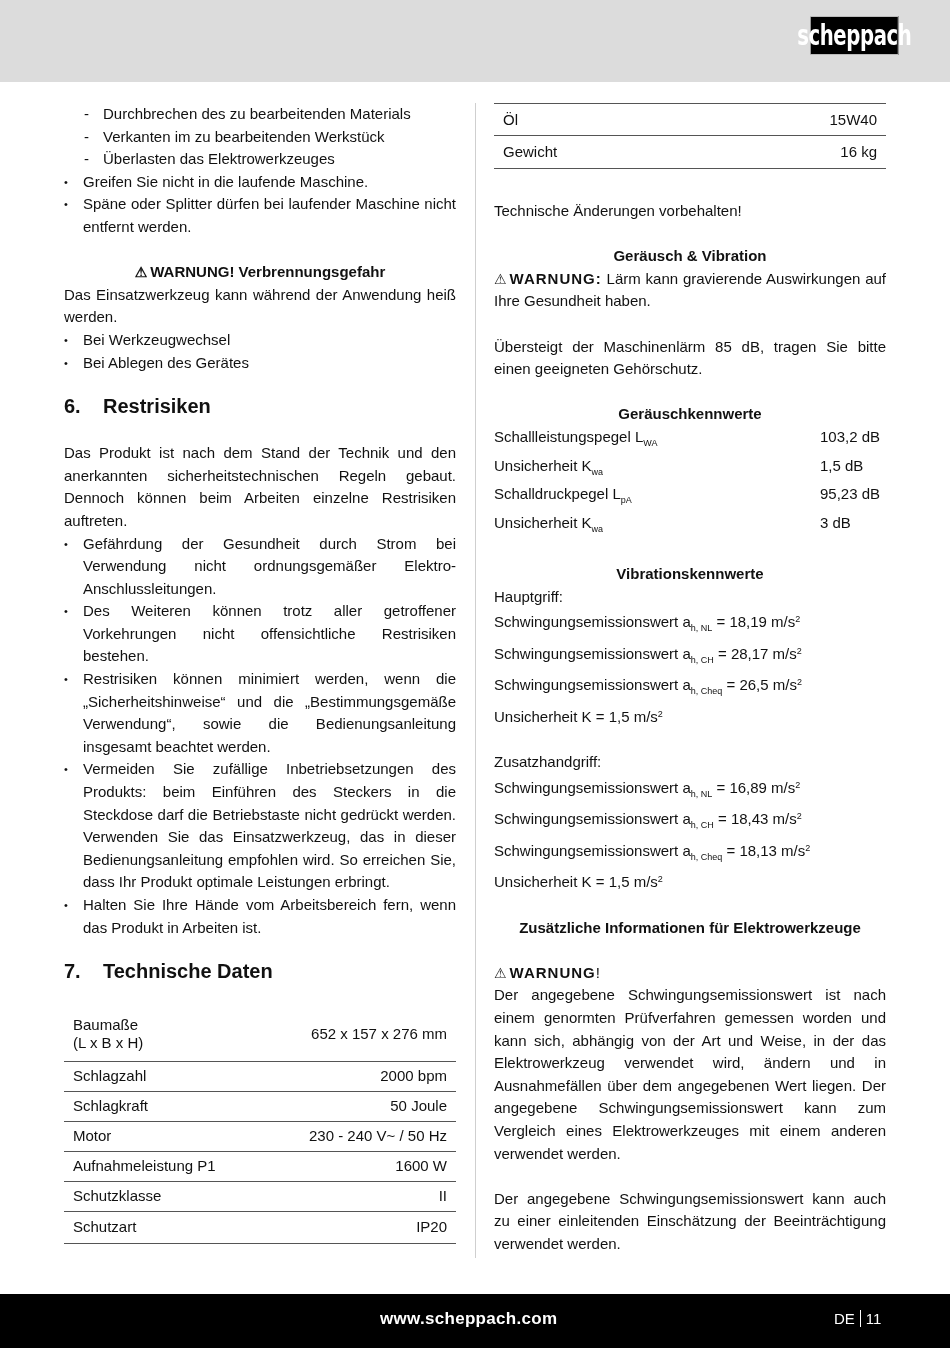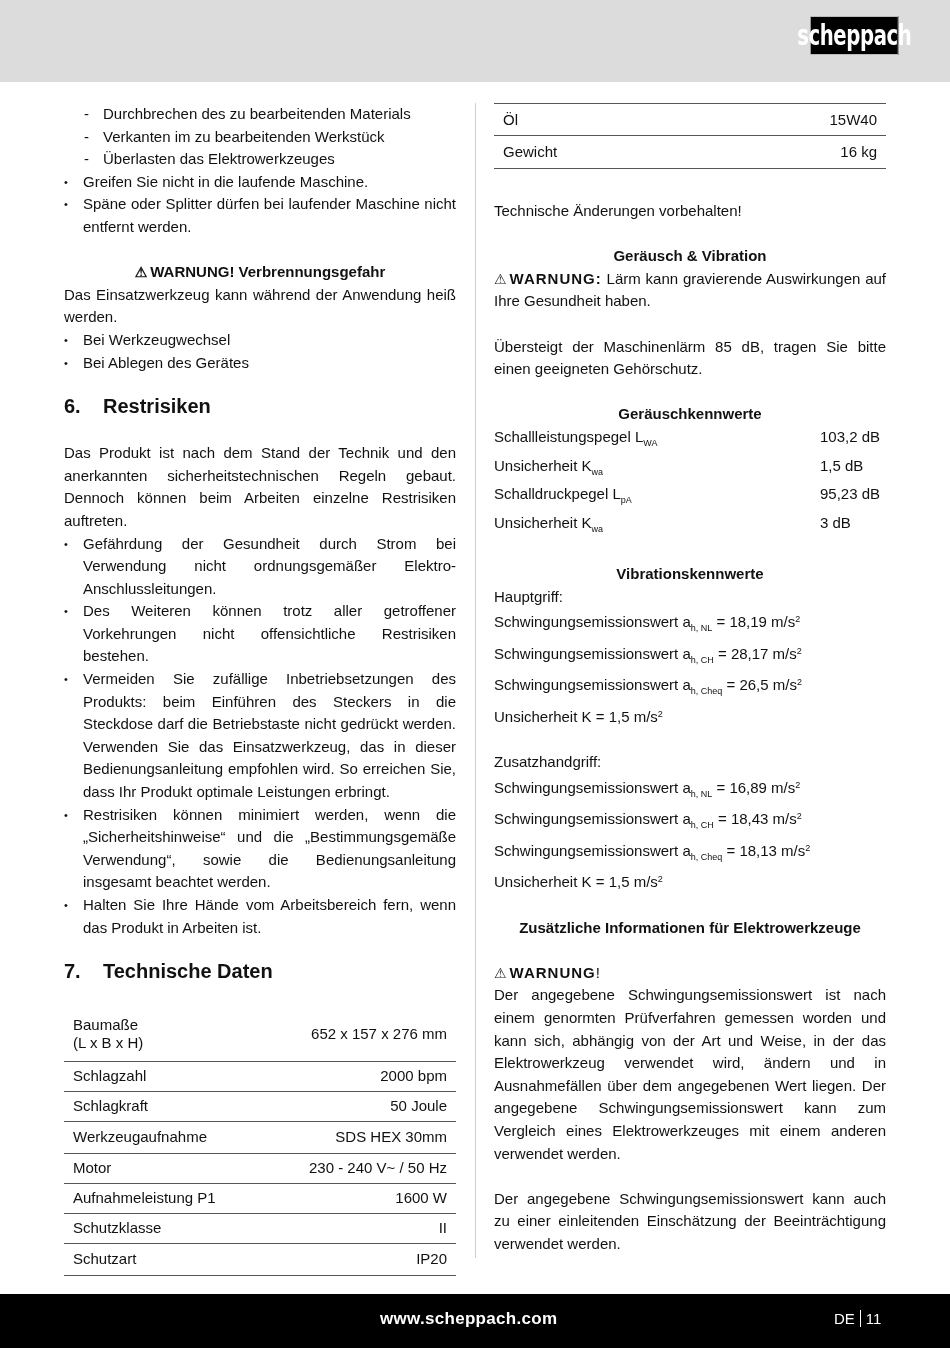--- a/index.html
+++ b/index.html
@@ -76,22 +76,22 @@
 
   <div style="height:20px"></div>
   <div class="h2">
     <span class="num">6.</span>
       <span>Restrisiken</span>
   </div>
   <div style="height:24px"></div>
   <div class="p">Das Produkt ist nach dem Stand der Technik und den anerkannten sicherheitstechnischen Regeln gebaut. Dennoch können beim Arbeiten einzelne Restrisiken auftreten.</div>
   <div class="bullet-item">Gefährdung der Gesundheit durch Strom bei Verwendung nicht ordnungsgemäßer Elektro-Anschlussleitungen.</div>
   <div class="bullet-item">Des Weiteren können trotz aller getroffener Vorkehrungen nicht offensichtliche Restrisiken bestehen.</div>
+  <div class="bullet-item">Restrisiken können minimiert werden, wenn die „Sicherheitshinweise“ und die „Bestimmungsgemäße Verwendung“, sowie die Bedienungsanleitung insgesamt beachtet werden.</div>
   <div class="bullet-item">Vermeiden Sie zufällige Inbetriebsetzungen des Produkts: beim Einführen des Steckers in die Steckdose darf die Betriebstaste nicht gedrückt werden. Verwenden Sie das Einsatzwerkzeug, das in dieser Bedienungsanleitung empfohlen wird. So erreichen Sie, dass Ihr Produkt optimale Leistungen erbringt.</div>
-  <div class="bullet-item">Restrisiken können minimiert werden, wenn die „Sicherheitshinweise“ und die „Bestimmungsgemäße Verwendung“, sowie die Bedienungsanleitung insgesamt beachtet werden.</div>
   <div class="bullet-item">Halten Sie Ihre Hände vom Arbeitsbereich fern, wenn das Produkt in Arbeiten ist.</div>
 
   <div style="height:20px"></div>
   <div class="h2">
     <span class="num">7.</span>
       <span>Technische Daten</span>
   </div>
   <div style="height:24px"></div>
 
   <table class="spec-table">
@@ -100,24 +100,20 @@
       <td><span>Baumaße</span><br><span>(L x B x H)</span></td>
       <td class="v">652 x 157 x 276 mm</td>
     </tr>
     <tr style="height:30px">
       <td>Schlagzahl</td>
       <td class="v">2000 bpm</td>
     </tr>
     <tr style="height:30px">
       <td>Schlagkraft</td>
       <td class="v">50 Joule</td>
-    </tr>
-    <tr style="height:32px">
-      <td>Werkzeugaufnahme</td>
-      <td class="v">SDS HEX 30mm</td>
     </tr>
     <tr style="height:30px">
       <td>Motor</td>
       <td class="v">230 - 240 V~ / 50 Hz</td>
     </tr>
     <tr style="height:30px">
       <td>Aufnahmeleistung P1</td>
       <td class="v">1600 W</td>
     </tr>
     <tr style="height:30px">

